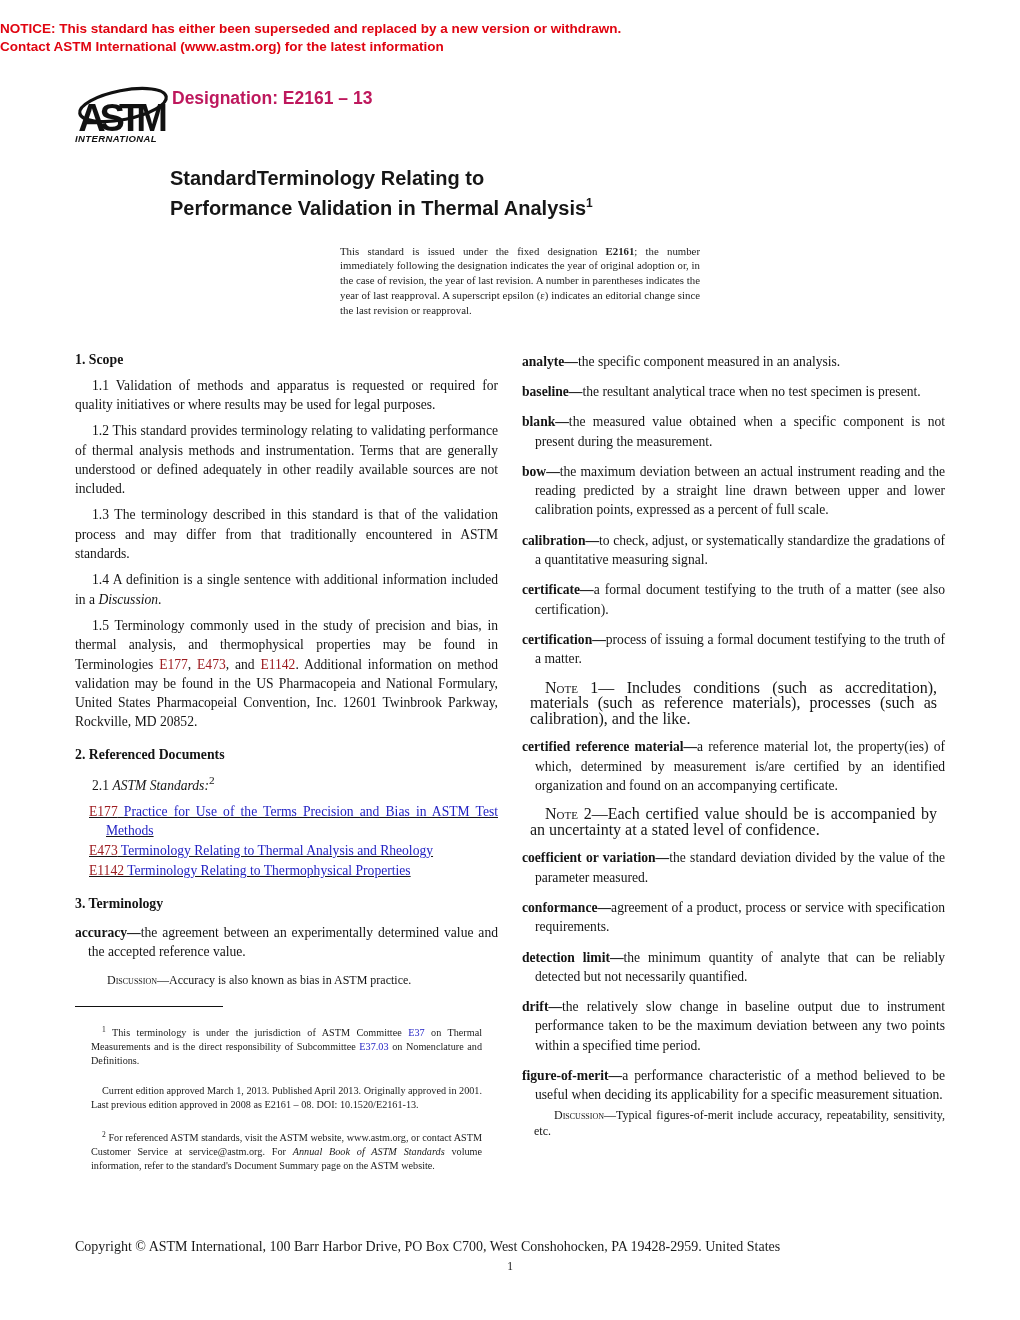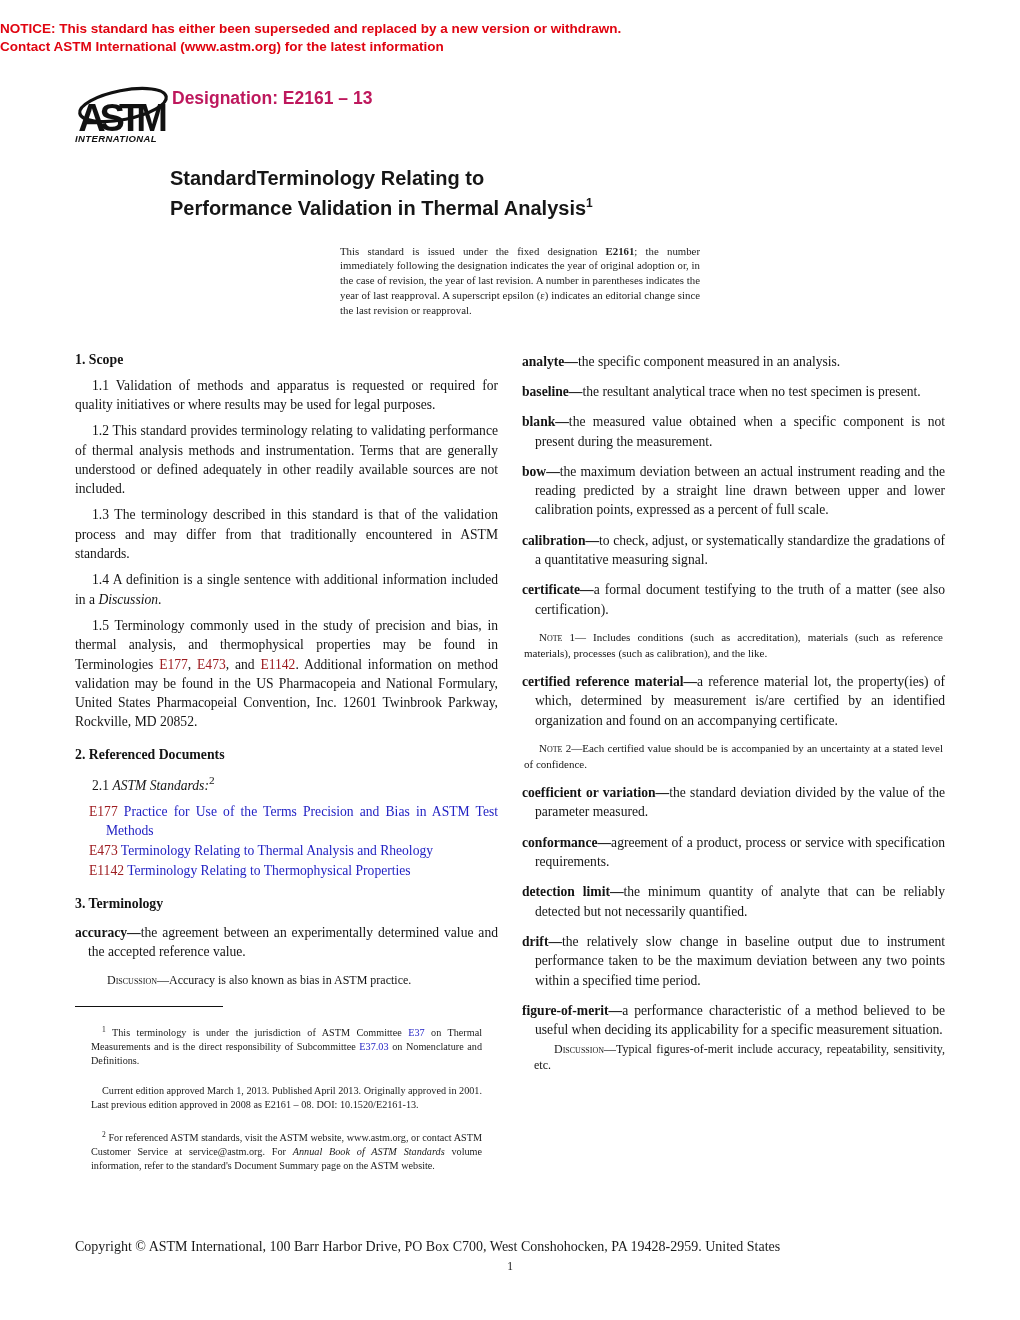--- a/index.html
+++ b/index.html
@@ -52,31 +52,31 @@
   .para{
     font-size:13.6px;line-height:19.3px;text-align:justify;
     text-indent:17px;margin:7px 0;
   }
   .para .it{font-style:italic;}
   .link-red{color:#9d1c20;}
   .link-blue{color:#2323c4;}
   a.link-red,a.link-blue{text-decoration:none;cursor:pointer;}
   .ref{
     font-size:13.6px;line-height:19.3px;text-align:justify;
-    padding-left:31px;text-indent:-17px;margin:1px 0;
+    padding-left:31px;text-indent:-17px;margin:1px 0;text-decoration:underline;
   }
   .ref .ref-title{color:#2323c4;}
   .def{
     font-size:13.6px;line-height:19.3px;text-align:justify;
     padding-left:13px;text-indent:-13px;margin:11px 0;
   }
   .def .term{font-weight:bold;}
   .note{
-    font-size:11px;line-height:15.6px;text-align:justify;
-    text-indent:15px;margin:10px 2px;
+    font-size:16px;line-height:15.6px;text-align:justify;
+    text-indent:15px;margin:10px 8px;
   }
   .smallcaps{font-variant:small-caps;}
   .discussion{
     font-size:12px;line-height:16px;text-align:justify;
     padding-left:12px;text-indent:20px;margin:2px 0 4px 0;
   }
   
   .fnrule{width:148px;border-top:1.4px solid #111;margin:18px 0 8px 0;}
   .fn{
     font-size:10.2px;line-height:13.8px;text-align:justify;
@@ -143,20 +143,21 @@
     <div class="fn"><sup>2</sup><span> For referenced ASTM standards, visit the ASTM website, www.astm.org, or contact ASTM Customer Service at service@astm.org. For </span><span class="it">Annual Book of ASTM Standards</span><span> volume information, refer to the standard's Document Summary page on the ASTM website.</span></div>
   </div>
 
   <div class="col">
     <div class="def" style="margin-top:0"><span class="term">analyte—</span><span>the specific component measured in an analysis.</span></div>
     <div class="def"><span class="term">baseline—</span><span>the resultant analytical trace when no test specimen is present.</span></div>
     <div class="def"><span class="term">blank—</span><span>the measured value obtained when a specific component is not present during the measurement.</span></div>
     <div class="def"><span class="term">bow—</span><span>the maximum deviation between an actual instrument reading and the reading predicted by a straight line drawn between upper and lower calibration points, expressed as a percent of full scale.</span></div>
     <div class="def"><span class="term">calibration—</span><span>to check, adjust, or systematically standardize the gradations of a quantitative measuring signal.</span></div>
     <div class="def"><span class="term">certificate—</span><span>a formal document testifying to the truth of a matter (see also certification).</span></div>
+    <div class="def"><span class="term">certification—</span><span>process of issuing a formal document testifying to the truth of a matter.</span></div>
     <div class="note"><span class="smallcaps">Note 1</span><span>— Includes conditions (such as accreditation), materials (such as reference materials), processes (such as calibration), and the like.</span></div>
     <div class="def"><span class="term">certified reference material—</span><span>a reference material lot, the property(ies) of which, determined by measurement is/are certified by an identified organization and found on an accompanying certificate.</span></div>
     <div class="note"><span class="smallcaps">Note 2</span><span>—Each certified value should be is accompanied by an uncertainty at a stated level of confidence.</span></div>
     <div class="def"><span class="term">coefficient or variation—</span><span>the standard deviation divided by the value of the parameter measured.</span></div>
     <div class="def"><span class="term">conformance—</span><span>agreement of a product, process or service with specification requirements.</span></div>
     <div class="def"><span class="term">detection limit—</span><span>the minimum quantity of analyte that can be reliably detected but not necessarily quantified.</span></div>
     <div class="def"><span class="term">drift—</span><span>the relatively slow change in baseline output due to instrument performance taken to be the maximum deviation between any two points within a specified time period.</span></div>
     <div class="def" style="margin-bottom:2px"><span class="term">figure-of-merit—</span><span>a performance characteristic of a method believed to be useful when deciding its applicability for a specific measurement situation.</span></div>
     <div class="discussion"><span class="smallcaps">Discussion</span><span>—Typical figures-of-merit include accuracy, repeatability, sensitivity, etc.</span></div>
   </div>

